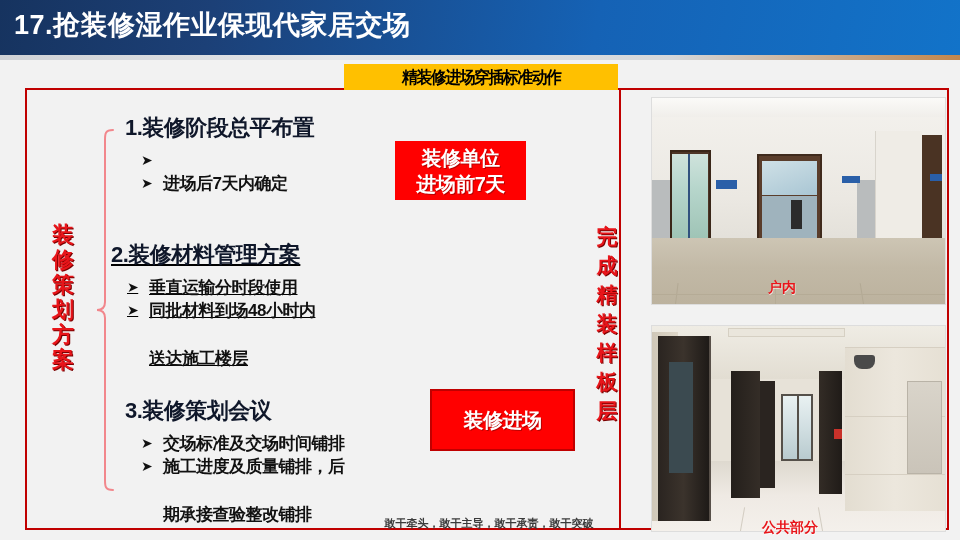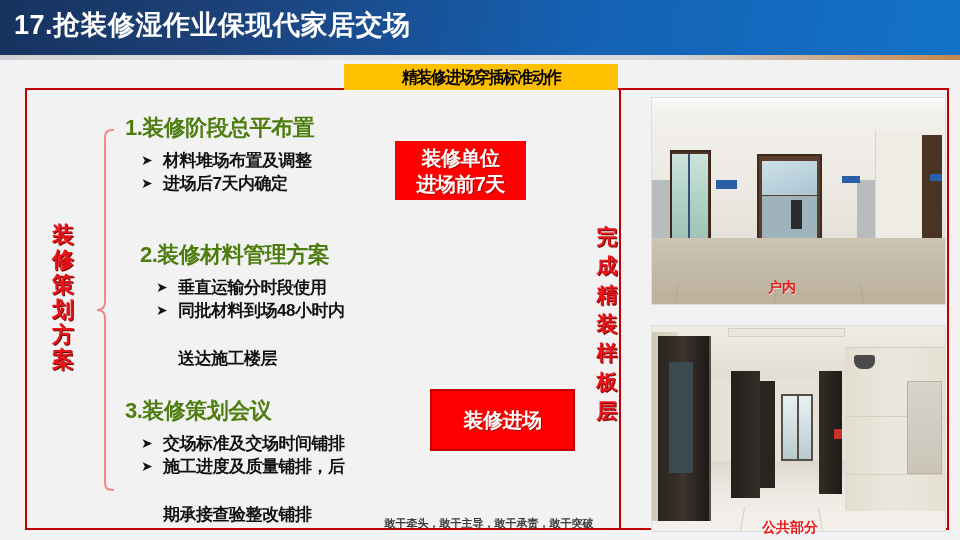--- a/index.html
+++ b/index.html
@@ -78,39 +78,39 @@
   
   .brace {
     position: absolute; left: 96px; top: 128px;
     width: 18px; height: 364px;
   }
   .brace svg { display: block; }
 
   
   .sec { position: absolute; }
   .sec-title {
-    font-size: 22px; font-weight: bold; color: #4d7c0f;
+    font-size: 22px; font-weight: bold; color: #0f172a;
     white-space: nowrap; letter-spacing: -.5px;
   }
   .bullets { margin-top: 6px; }
   .bullet {
     display: flex; align-items: flex-start;
     font-size: 17px; font-weight: bold; color: #111111;
     line-height: 23px; letter-spacing: -.5px;
   }
   .bullet .chev {
     width: 24px; flex: 0 0 24px;
     font-size: 14px; color: #111111;
     text-align: left; padding-left: 2px;
   }
   .bullet .btext { white-space: nowrap; }
   .bullet .btext .cont { display: block; padding-left: 0; margin-top: 25px; }
 
   #sec1 { left: 125px; top: 113px; }
-  #sec2 { left: 140px; top: 240px; }
+  #sec2 { left: 111px; top: 240px; text-decoration: underline; }
   #sec3 { left: 125px; top: 396px; }
   #sec1 .bullets { padding-left: 14px; }
   #sec2 .bullets { padding-left: 14px; }
   #sec3 .bullets { padding-left: 14px; }
 
   
   .redbox {
     position: absolute;
     background: #ff0000;
     display: flex; flex-direction: column;
@@ -313,21 +313,20 @@
     <svg width="18" height="364" viewBox="0 0 18 364" fill="none">
       <path d="M17 2 C9 2 9 6 9 12 L9 174 C9 180 5 182 1 182 C5 182 9 184 9 190 L9 352 C9 358 9 362 17 362" stroke="#f2878c" stroke-width="2" fill="none" stroke-linecap="round"></path>
     </svg>
   </div>
 
   <div class="sec" id="sec1">
     <div class="sec-title">1.装修阶段总平布置</div>
     <div class="bullets">
       <div class="bullet">
         <span class="chev">➤</span>
-        <span class="btext">材料堆场布置及调整</span>
       </div>
       <div class="bullet">
         <span class="chev">➤</span>
         <span class="btext">进场后7天内确定</span>
       </div>
     </div>
   </div>
 
   <div class="sec" id="sec2">
     <div class="sec-title">2.装修材料管理方案</div>

